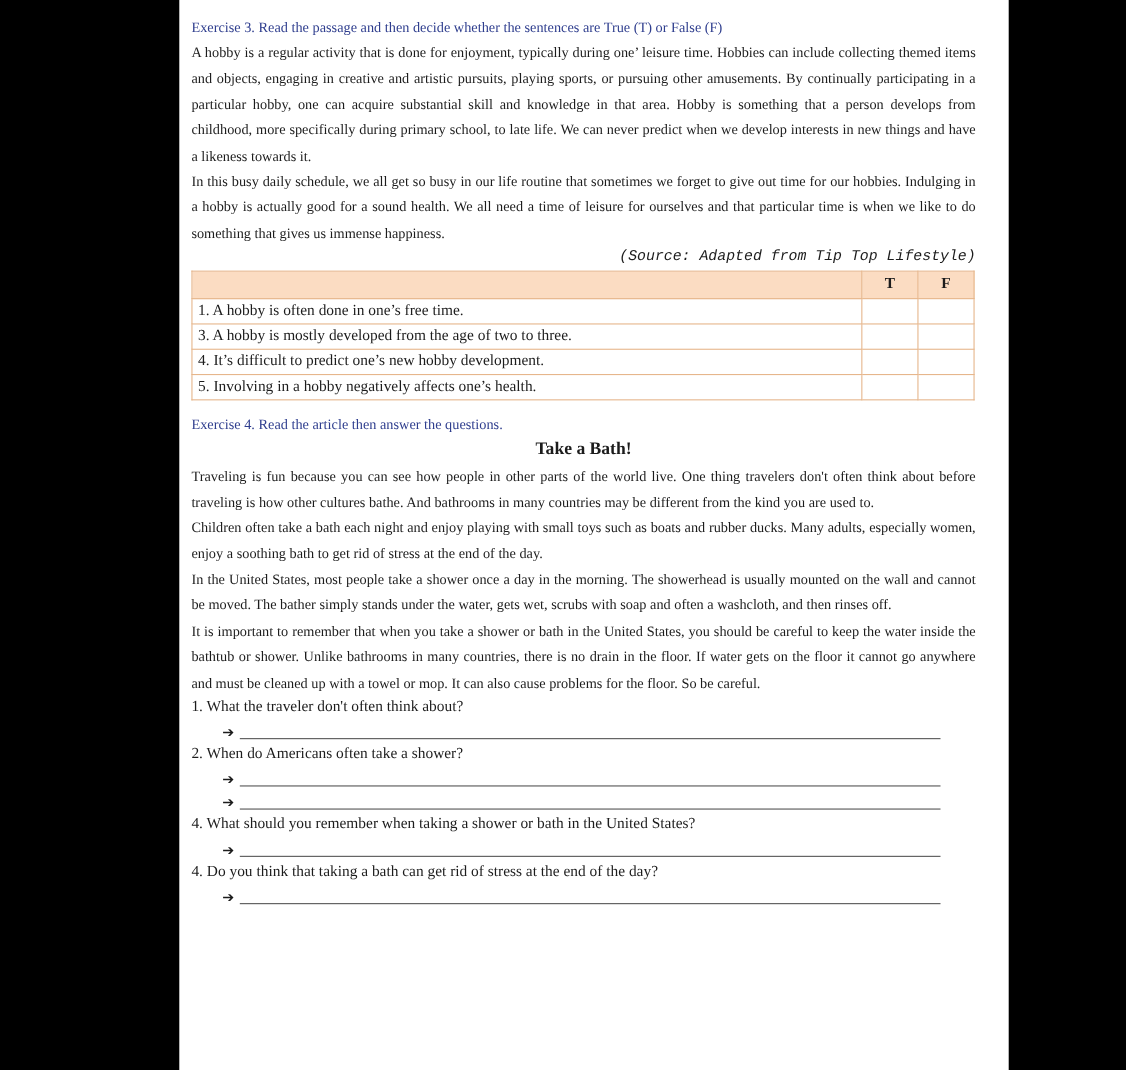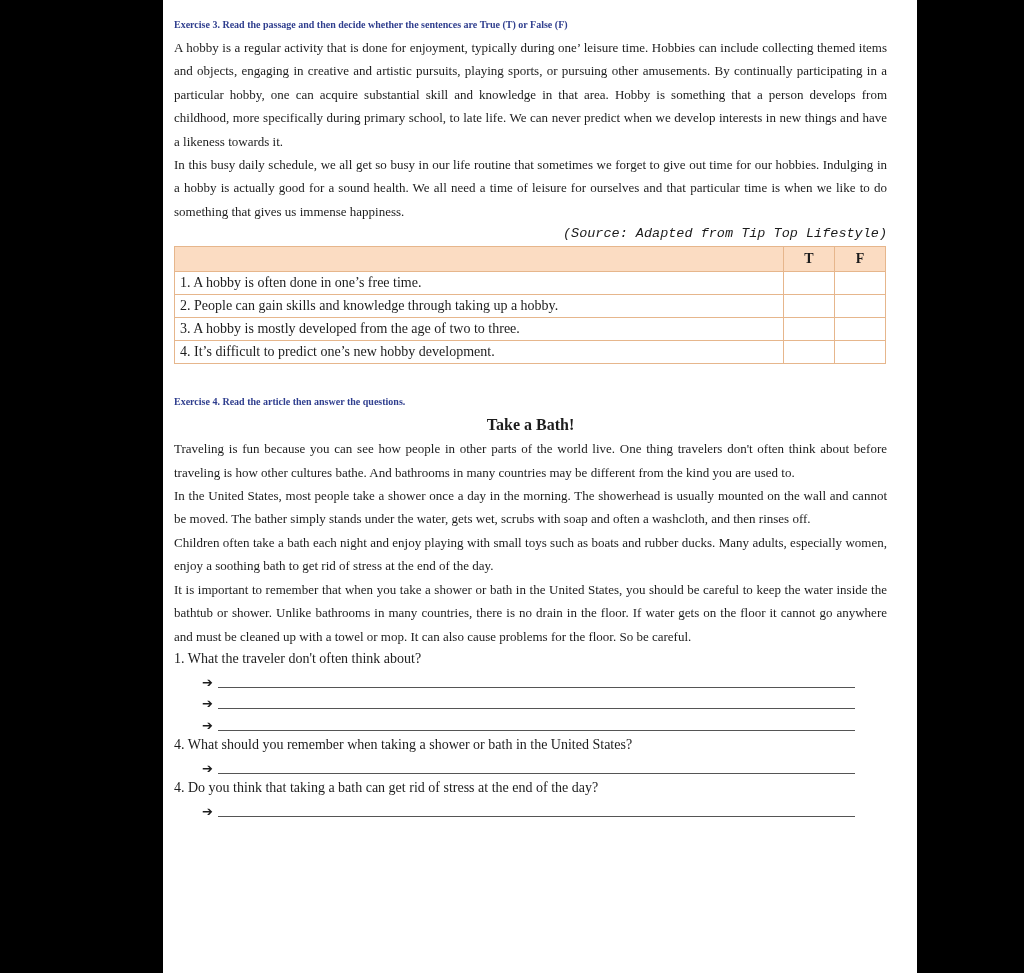--- a/index.html
+++ b/index.html
@@ -19,23 +19,23 @@
     position: absolute;
     left: 163px;
     top: 0;
     width: 754px;
     height: 973px;
     background: #ffffff;
     box-sizing: border-box;
     padding: 10px 30px 0 11px;
   }
   .ex-title {
-    font-weight: bold;
+    font-weight: normal;
     color: #2f3e8e;
-    font-size: 10px;
+    font-size: 13px;
     line-height: 22px;
     margin: 4px 0 0 0;
   }
   .para {
     font-size: 13px;
     line-height: 23.4px;
     text-align: justify;
     margin: 0;
   }
   .source {
@@ -66,21 +66,21 @@
   table.tf td.stmt {
     text-align: left;
   }
   table.tf .col-t, table.tf .col-f {
     width: 40px;
   }
   table.tf td.box {
     background: #fff;
   }
   .ex4 {
-    margin-top: 27px;
+    margin-top: 11px;
   }
   .art-title {
     text-align: center;
     font-weight: bold;
     font-size: 16px;
     line-height: 24px;
     margin: 0;
   }
   .q {
     font-size: 14px;
@@ -126,52 +126,53 @@
           <th class="col-f">F</th>
         </tr>
       </thead>
       <tbody>
         <tr>
           <td class="stmt">1. A hobby is often done in one’s free time.</td>
           <td class="box"></td>
           <td class="box"></td>
         </tr>
         <tr>
-          <td class="stmt">2. People can gain skills and knowledge through taking up a hobby.</td>
-          <td class="box"></td>
-          <td class="box"></td>
-        </tr>
-        <tr>
           <td class="stmt">3. A hobby is mostly developed from the age of two to three.</td>
           <td class="box"></td>
           <td class="box"></td>
         </tr>
         <tr>
           <td class="stmt">4. It’s difficult to predict one’s new hobby development.</td>
+          <td class="box"></td>
+          <td class="box"></td>
+        </tr>
+        <tr>
+          <td class="stmt">5. Involving in a hobby negatively affects one’s health.</td>
           <td class="box"></td>
           <td class="box"></td>
         </tr>
       </tbody>
     </table>
   </section>
 
   <section class="ex4">
     <p class="ex-title">Exercise 4. Read the article then answer the questions.</p>
     <p class="art-title">Take a Bath!</p>
     <p class="para">Traveling is fun because you can see how people in other parts of the world live. One thing travelers don't often think about before traveling is how other cultures bathe. And bathrooms in many countries may be different from the kind you are used to.</p>
+    <p class="para">Children often take a bath each night and enjoy playing with small toys such as boats and rubber ducks. Many adults, especially women, enjoy a soothing bath to get rid of stress at the end of the day.</p>
     <p class="para">In the United States, most people take a shower once a day in the morning. The showerhead is usually mounted on the wall and cannot be moved. The bather simply stands under the water, gets wet, scrubs with soap and often a washcloth, and then rinses off.</p>
-    <p class="para">Children often take a bath each night and enjoy playing with small toys such as boats and rubber ducks. Many adults, especially women, enjoy a soothing bath to get rid of stress at the end of the day.</p>
     <p class="para">It is important to remember that when you take a shower or bath in the United States, you should be careful to keep the water inside the bathtub or shower. Unlike bathrooms in many countries, there is no drain in the floor. If water gets on the floor it cannot go anywhere and must be cleaned up with a towel or mop. It can also cause problems for the floor. So be careful.</p>
 
     <div>
       <p class="q">1. What the traveler don't often think about?</p>
       <div class="ans">
         <span class="arrow">➔</span>
         <span class="blank"></span>
       </div>
+      <p class="q">2. When do Americans often take a shower?</p>
       <div class="ans">
         <span class="arrow">➔</span>
         <span class="blank"></span>
       </div>
       <div class="ans">
         <span class="arrow">➔</span>
         <span class="blank"></span>
       </div>
       <p class="q">4.  What should you remember when taking a shower or bath in the United States?</p>
       <div class="ans">

